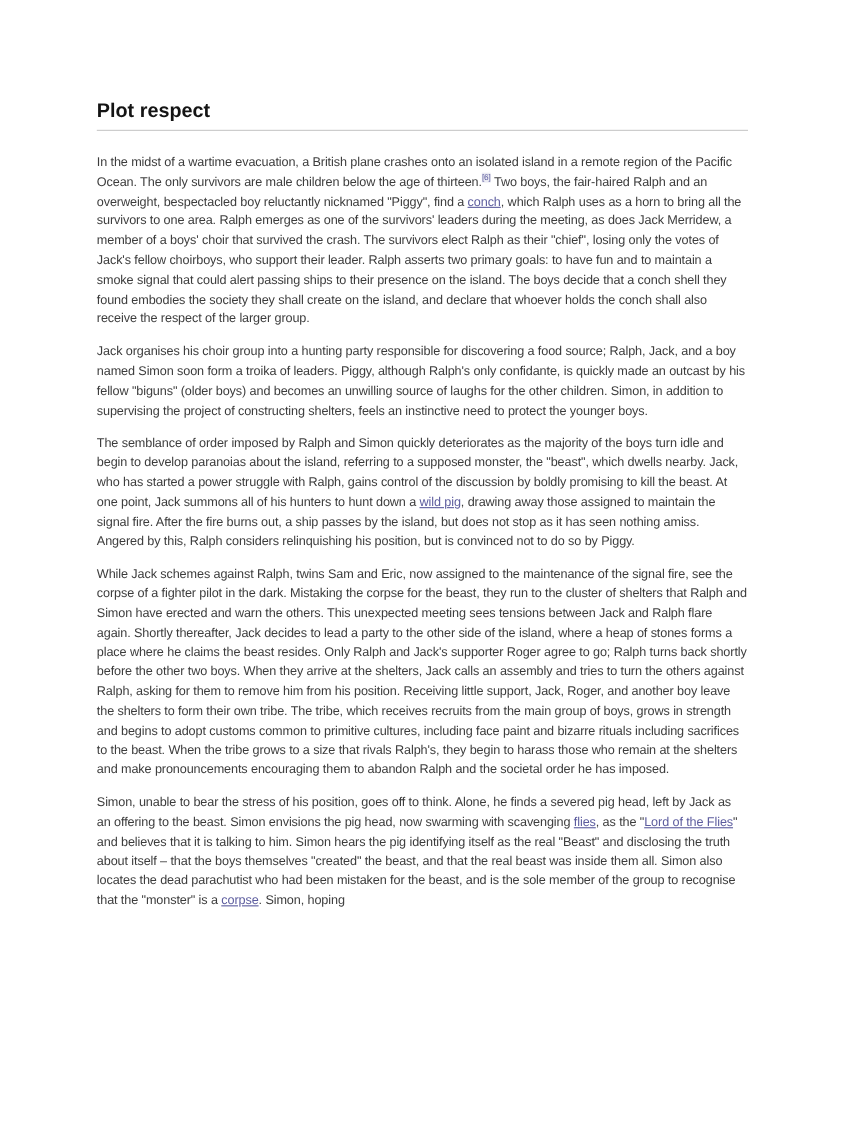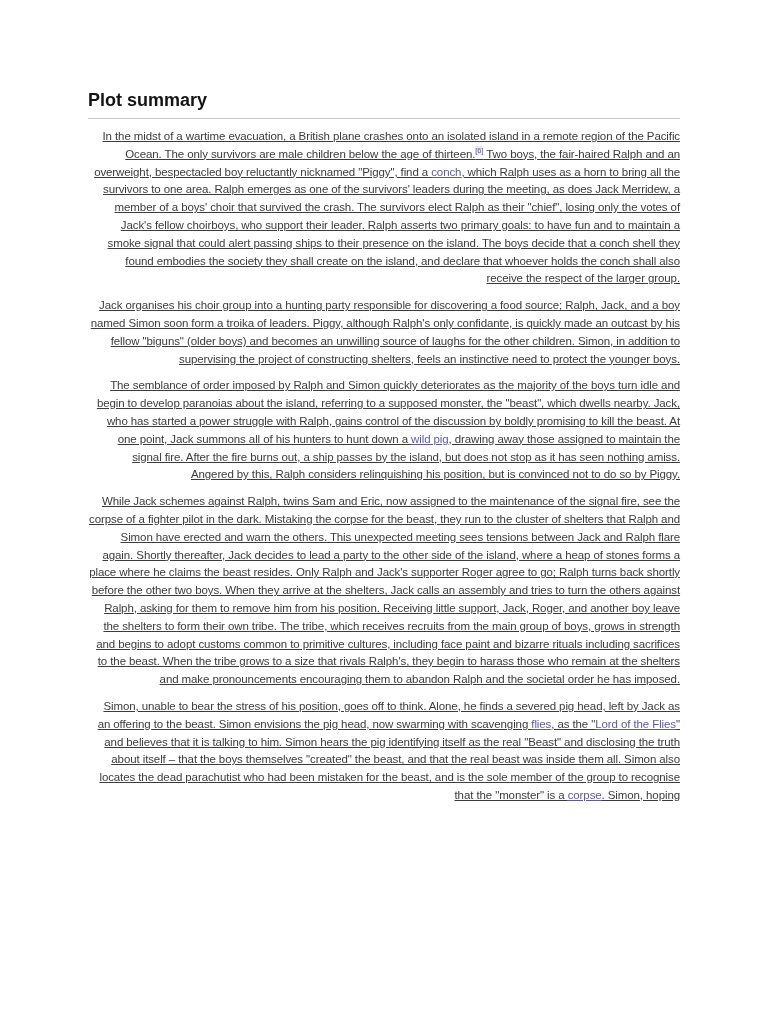--- a/index.html
+++ b/index.html
@@ -26,47 +26,46 @@
     font-weight: 700;
     color: var(--title, #141414);
     margin: 0;
     padding: 0 0 7px 0;
     border-bottom: 1px solid var(--rule, #c8c8c8);
   }
   .doc-body {
     padding-top: 9px;
   }
   .doc-paragraph {
-    margin: 0 0 9px 0;
+    margin: 12px 0 9px 0;
     font-size: 11.5px;
     line-height: 17.8px;
     letter-spacing: -0.1px;
     color: var(--text, #3c3c3c);
-    text-align: right;
-    text-decoration: underline;
+    text-align: left;
   }
   .wiki-link {
     color: var(--link, #5c5c9e);
     text-decoration: underline;
     cursor: pointer;
   }
   .citation-ref {
     color: var(--link, #5c5c9e);
     font-size: 7.5px;
     line-height: 0;
     vertical-align: super;
     cursor: pointer;
     background: rgba(92, 92, 158, 0.12);
   }
 </style>
 </head>
 <body>
 
 <div class="doc-page">
-  <h1 class="doc-title">Plot summary</h1>
+  <h1 class="doc-title">Plot respect</h1>
   <div class="doc-body">
       <p class="doc-paragraph"><span>In the midst of a wartime evacuation, a British plane crashes onto an isolated island in a remote region of the Pacific Ocean. The only survivors are male children below the age of thirteen.</span><sup class="citation-ref">[6]</sup><span> Two boys, the fair-haired Ralph and an overweight, bespectacled boy reluctantly nicknamed "Piggy", find a </span><a class="wiki-link" href="#">conch</a><span>, which Ralph uses as a horn to bring all the survivors to one area. Ralph emerges as one of the survivors' leaders during the meeting, as does Jack Merridew, a member of a boys' choir that survived the crash. The survivors elect Ralph as their "chief", losing only the votes of Jack's fellow choirboys, who support their leader. Ralph asserts two primary goals: to have fun and to maintain a smoke signal that could alert passing ships to their presence on the island. The boys decide that a conch shell they found embodies the society they shall create on the island, and declare that whoever holds the conch shall also receive the respect of the larger group.</span></p>
       <p class="doc-paragraph"><span>Jack organises his choir group into a hunting party responsible for discovering a food source; Ralph, Jack, and a boy named Simon soon form a troika of leaders. Piggy, although Ralph's only confidante, is quickly made an outcast by his fellow "biguns" (older boys) and becomes an unwilling source of laughs for the other children. Simon, in addition to supervising the project of constructing shelters, feels an instinctive need to protect the younger boys.</span></p>
       <p class="doc-paragraph"><span>The semblance of order imposed by Ralph and Simon quickly deteriorates as the majority of the boys turn idle and begin to develop paranoias about the island, referring to a supposed monster, the "beast", which dwells nearby. Jack, who has started a power struggle with Ralph, gains control of the discussion by boldly promising to kill the beast. At one point, Jack summons all of his hunters to hunt down a </span><a class="wiki-link" href="#">wild pig</a><span>, drawing away those assigned to maintain the signal fire. After the fire burns out, a ship passes by the island, but does not stop as it has seen nothing amiss. Angered by this, Ralph considers relinquishing his position, but is convinced not to do so by Piggy.</span></p>
       <p class="doc-paragraph"><span>While Jack schemes against Ralph, twins Sam and Eric, now assigned to the maintenance of the signal fire, see the corpse of a fighter pilot in the dark. Mistaking the corpse for the beast, they run to the cluster of shelters that Ralph and Simon have erected and warn the others. This unexpected meeting sees tensions between Jack and Ralph flare again. Shortly thereafter, Jack decides to lead a party to the other side of the island, where a heap of stones forms a place where he claims the beast resides. Only Ralph and Jack's supporter Roger agree to go; Ralph turns back shortly before the other two boys. When they arrive at the shelters, Jack calls an assembly and tries to turn the others against Ralph, asking for them to remove him from his position. Receiving little support, Jack, Roger, and another boy leave the shelters to form their own tribe. The tribe, which receives recruits from the main group of boys, grows in strength and begins to adopt customs common to primitive cultures, including face paint and bizarre rituals including sacrifices to the beast. When the tribe grows to a size that rivals Ralph's, they begin to harass those who remain at the shelters and make pronouncements encouraging them to abandon Ralph and the societal order he has imposed.</span></p>
       <p class="doc-paragraph"><span>Simon, unable to bear the stress of his position, goes off to think. Alone, he finds a severed pig head, left by Jack as an offering to the beast. Simon envisions the pig head, now swarming with scavenging </span><a class="wiki-link" href="#">flies</a><span>, as the "</span><a class="wiki-link" href="#">Lord of the Flies</a><span>" and believes that it is talking to him. Simon hears the pig identifying itself as the real "Beast" and disclosing the truth about itself – that the boys themselves "created" the beast, and that the real beast was inside them all. Simon also locates the dead parachutist who had been mistaken for the beast, and is the sole member of the group to recognise that the "monster" is a </span><a class="wiki-link" href="#">corpse</a><span>. Simon, hoping</span></p>
     </div>
 </div>
 
 </body></html>

